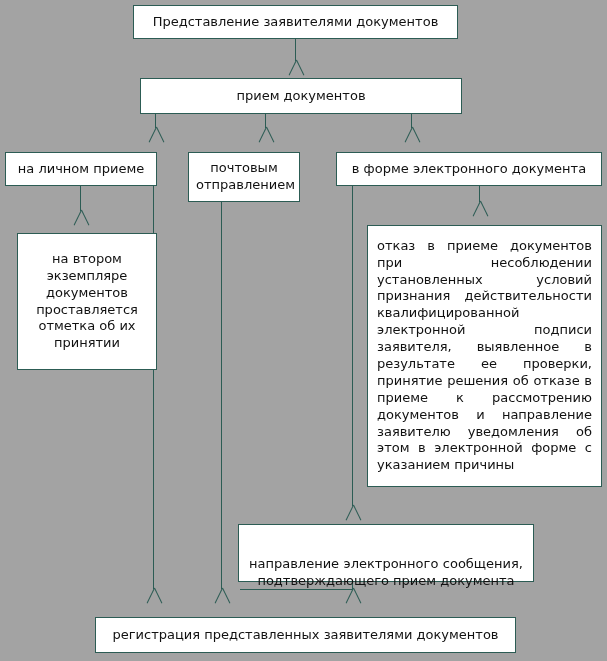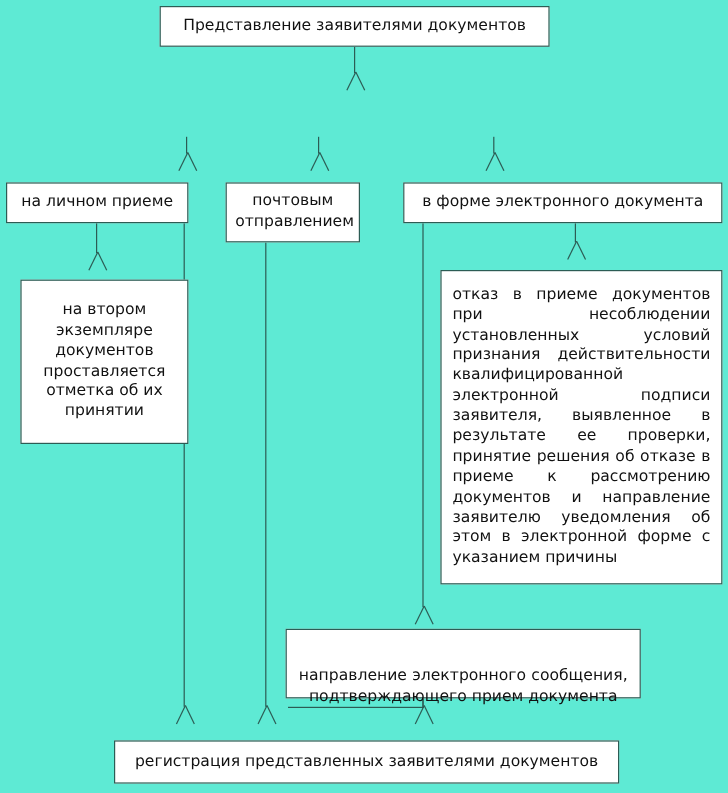--- a/index.html
+++ b/index.html
@@ -85,29 +85,32 @@
     transform: rotate(26deg);
   }
   .arrow::after {
     transform-origin: top center;
     transform: rotate(-26deg);
   }
 </style>
 <style>.arrow::before, .arrow::after { background:#2c5c54 !important; }</style></head>
 <body>
 
-<div id="canvas" style="background: #5eead4;">
+<div id="canvas" style="background: #a3a3a3;">
 
   <div class="box ctr" style="left: 133px; top: 5px; width: 325px; height: 34px; font-size: 13px; border-color: rgb(44, 92, 84); color: rgb(17, 17, 17);">
     <span class="txt">Представление заявителями документов</span>
   </div>
 
   <div class="vline" style="left: 295px; top: 39px; height: 22px; background-color: rgb(44, 92, 84);"></div>
   <div class="arrow" style="left:288px; top:60px;"></div>
 
+  <div class="box ctr" style="left: 140px; top: 78px; width: 322px; height: 36px; font-size: 13px; border-color: rgb(44, 92, 84); color: rgb(17, 17, 17);">
+    <span class="txt">прием документов</span>
+  </div>
 
   <div class="vline" style="left: 155px; top: 114px; height: 14px; background-color: rgb(44, 92, 84);"></div>
   <div class="arrow" style="left:148px; top:127px;"></div>
 
   <div class="vline" style="left: 265px; top: 114px; height: 14px; background-color: rgb(44, 92, 84);"></div>
   <div class="arrow" style="left:258px; top:127px;"></div>
 
   <div class="vline" style="left: 411px; top: 114px; height: 14px; background-color: rgb(44, 92, 84);"></div>
   <div class="arrow" style="left:404px; top:127px;"></div>
 

